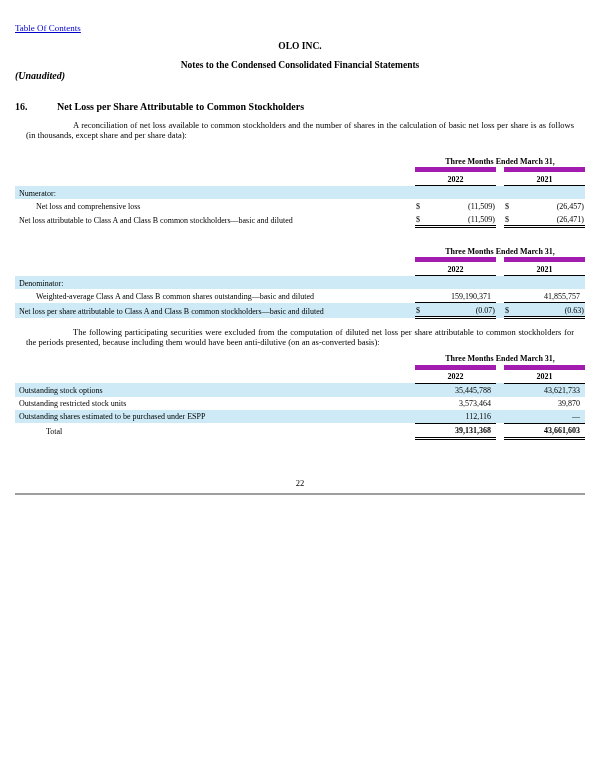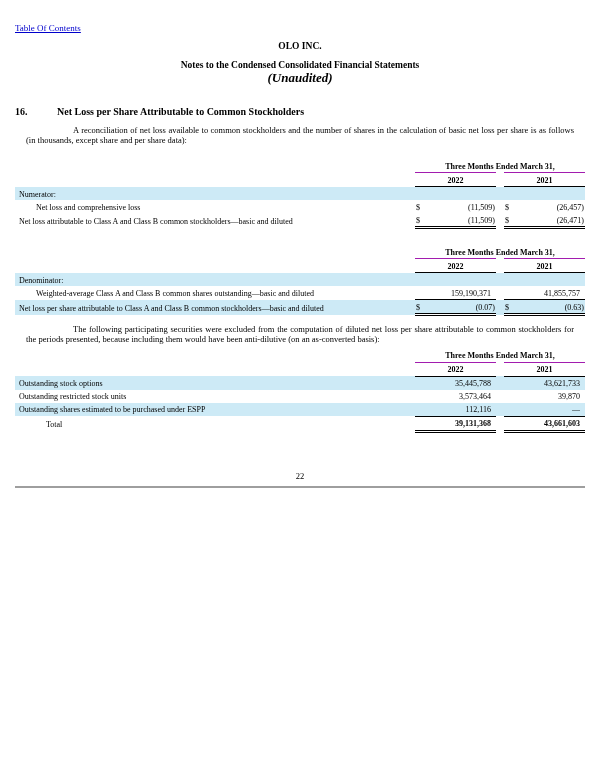--- a/index.html
+++ b/index.html
@@ -4,31 +4,31 @@
 <style>
   html,body { margin:0; padding:0; background:#fff; }
   .page {
     position:relative; width:600px; height:634px; box-sizing:border-box;
     padding:17px 15px 0; background:#fff; color:#000;
     font-family:"Liberation Serif", serif; overflow:hidden;
   }
   a.toc { color:var(--link,#0000cc); font-size:9px; text-decoration:underline; }
   .company  { text-align:center; font-weight:bold; font-size:9.5px; margin-top:6px; }
   .doc-title{ text-align:center; font-weight:bold; font-size:9.5px; margin-top:9px; }
-  .doc-sub  { text-align:center; font-weight:bold; font-style:italic; font-size:13px; }
+  .doc-sub  { font-weight:bold; font-style:italic; font-size:10px; }
   .section-heading { display:flex; margin-top:20px; font-weight:bold; font-size:10px; }
   .sec-num { width:42px; flex:none; }
   .para { margin:9px 11px 0; font-size:8.5px; line-height:1.14; text-align:justify; text-indent:47px; }
   table.fin { border-collapse:collapse; width:570px; font-size:8px; table-layout:fixed; }
   .t1 { margin-top:14px; } .t2 { margin-top:16px; } .t3 { margin-top:4px; }
   .c-lbl { width:400px; } .c-cur { width:12px; } .c-val { width:69px; } .c-gap { width:8px; }
   td { vertical-align:bottom; height:12px; padding:0 0 1px 0; line-height:1.1;
        overflow:hidden; white-space:nowrap; }
   td.cspan { text-align:center; font-weight:bold; }
-  td.yr { text-align:center; font-weight:bold; border-top:1px solid #a21caf; border-bottom:1px solid #000; }
+  td.yr { text-align:center; font-weight:bold; border-top:5px solid #a21caf; border-bottom:1px solid #000; }
   td.lbl { padding-left:4px; }
   td.ind { padding-left:21px; }
   td.ind2 { padding-left:31px; }
   td.cur { text-align:left; padding-left:1px; }
   td.val { text-align:right; padding-right:1px; }
   td.val.np { padding-right:5px; }
   td.b { font-weight:bold; }
   tr.hl { background:var(--row-highlight,#cdeaf6); }
   td.bb  { border-bottom:1px solid #000; }
   td.dbl { border-bottom:3px double #000; }

